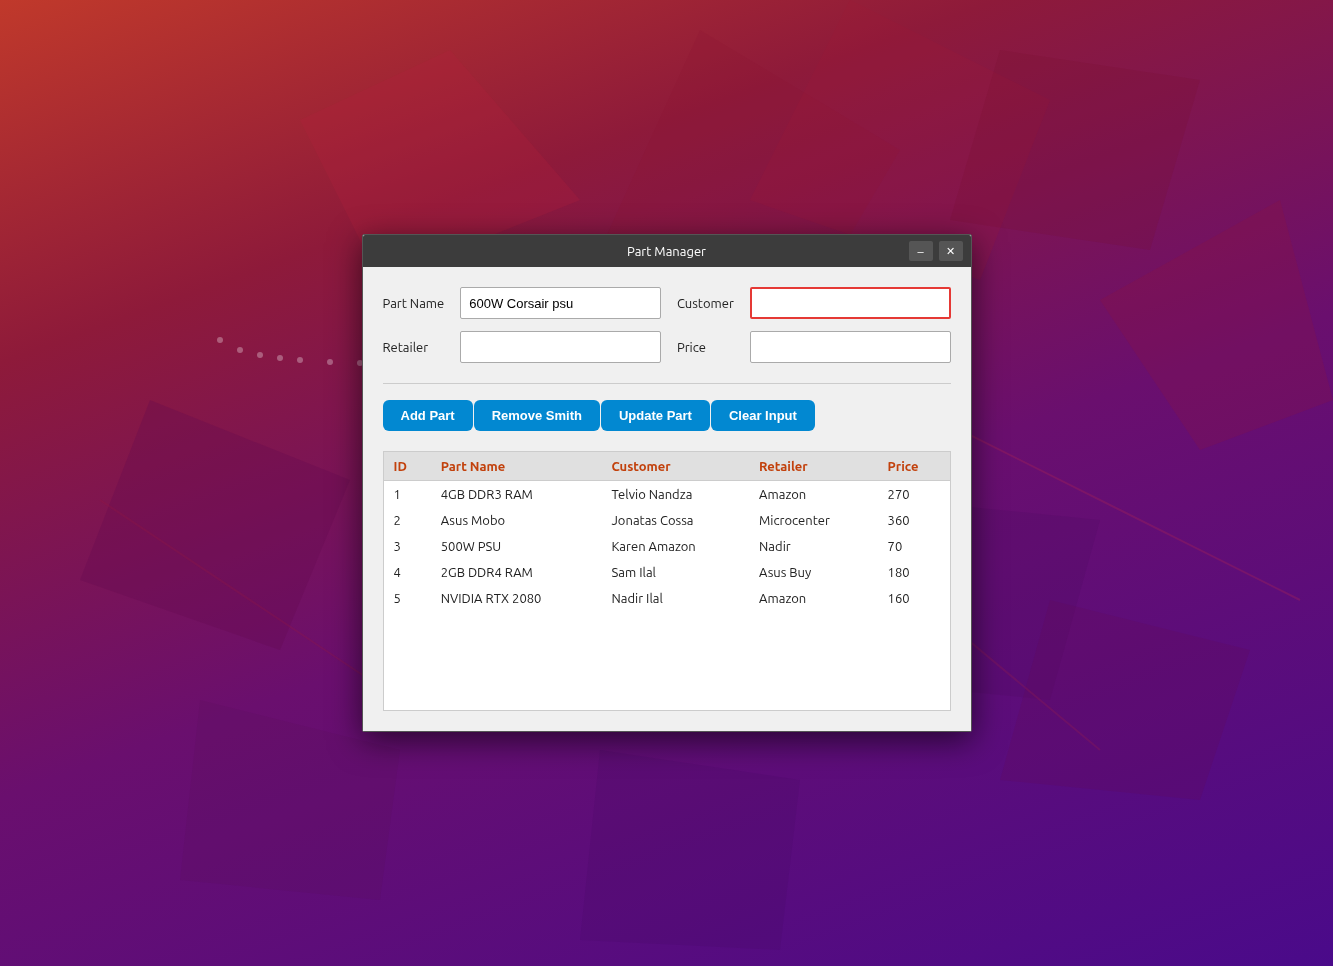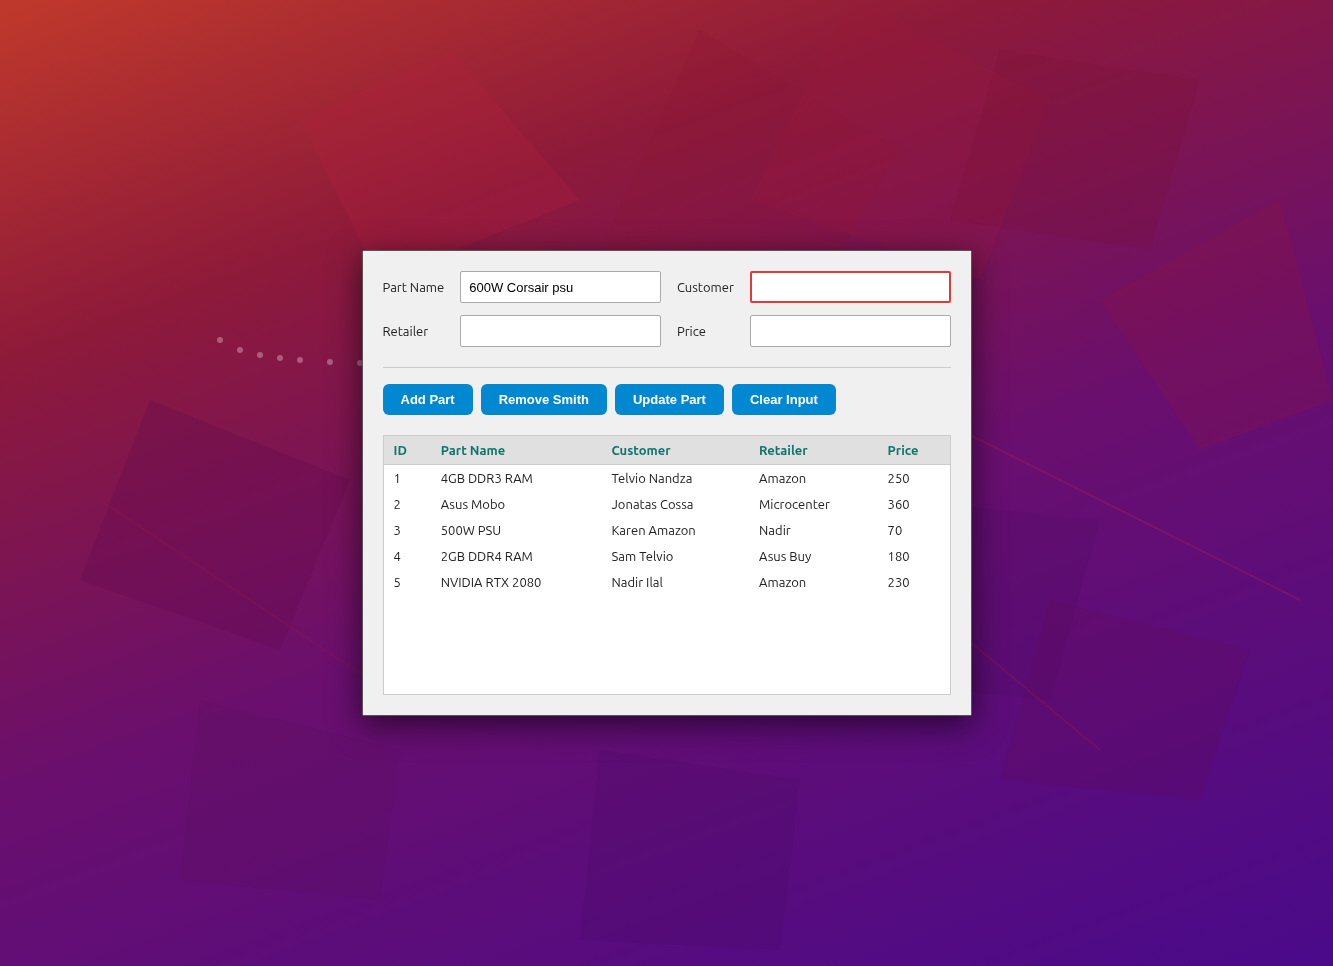--- a/index.html
+++ b/index.html
@@ -110,21 +110,21 @@
     
     .divider {
       border: none;
       border-top: 1px solid #ccc;
       margin-bottom: 16px;
     }
 
     
     .btn-row {
       display: flex;
-      gap: 8px;
+      gap: 1px;
       margin-bottom: 20px;
     }
 
     .btn {
       padding: 8px 18px;
       border: none;
       border-radius: 6px;
       font-size: 13px;
       font-weight: 600;
       cursor: pointer;
@@ -154,21 +154,21 @@
     }
 
     thead tr {
       background: #e0e0e0;
     }
 
     thead th {
       text-align: left;
       padding: 7px 10px;
       font-weight: 600;
-      color: #0f766e;
+      color: #c2410c;
       border-bottom: 1px solid #ccc;
     }
 
     tbody tr {
       background: #fff;
     }
 
     tbody td {
       padding: 6px 10px;
       color: #222;
@@ -213,20 +213,27 @@
     <polygon points="1050,600 1250,650 1200,800 1000,780" fill="rgba(100,10,80,0.2)"></polygon>
 
     <line x1="900" y1="400" x2="1300" y2="600" stroke="rgba(180,40,80,0.3)" stroke-width="2"></line>
     <line x1="800" y1="500" x2="1100" y2="750" stroke="rgba(160,30,70,0.25)" stroke-width="2"></line>
     <line x1="100" y1="500" x2="400" y2="700" stroke="rgba(150,25,65,0.25)" stroke-width="2"></line>
   </svg>
 </div>
 
 <div class="window">
 
+  <div class="title-bar">
+    <span>Part Manager</span>
+    <div class="title-bar-controls">
+      <button class="title-bar-btn">–</button>
+      <button class="title-bar-btn close">✕</button>
+    </div>
+  </div>
 
   <div class="window-body">
 
     <div class="form-grid">
       <label class="form-label">Part Name</label>
       <input class="form-input" type="text" value="600W Corsair psu" style="">
 
       <label class="form-label">Customer</label>
       <input class="form-input error" type="text" style="">
 
@@ -257,49 +264,49 @@
               <th>Retailer</th>
               <th>Price</th>
             </tr>
           </thead>
           <tbody id="table-body">
           <tr>
                 <td>1</td>
                 <td>4GB DDR3 RAM</td>
                 <td>Telvio Nandza</td>
                 <td>Amazon</td>
-                <td>250</td>
+                <td>270</td>
               </tr>
               <tr>
                 <td>2</td>
                 <td>Asus Mobo</td>
                 <td>Jonatas Cossa</td>
                 <td>Microcenter</td>
                 <td>360</td>
               </tr>
               <tr>
                 <td>3</td>
                 <td>500W PSU</td>
                 <td>Karen Amazon</td>
                 <td>Nadir</td>
                 <td>70</td>
               </tr>
               <tr>
                 <td>4</td>
                 <td>2GB DDR4 RAM</td>
-                <td>Sam Telvio</td>
+                <td>Sam Ilal</td>
                 <td>Asus Buy</td>
                 <td>180</td>
               </tr>
               <tr>
                 <td>5</td>
                 <td>NVIDIA RTX 2080</td>
                 <td>Nadir Ilal</td>
                 <td>Amazon</td>
-                <td>230</td>
+                <td>160</td>
               </tr>
             </tbody>
         </table>
       </div>
     </div>
 
   </div>
 </div>
 
 </body></html>

